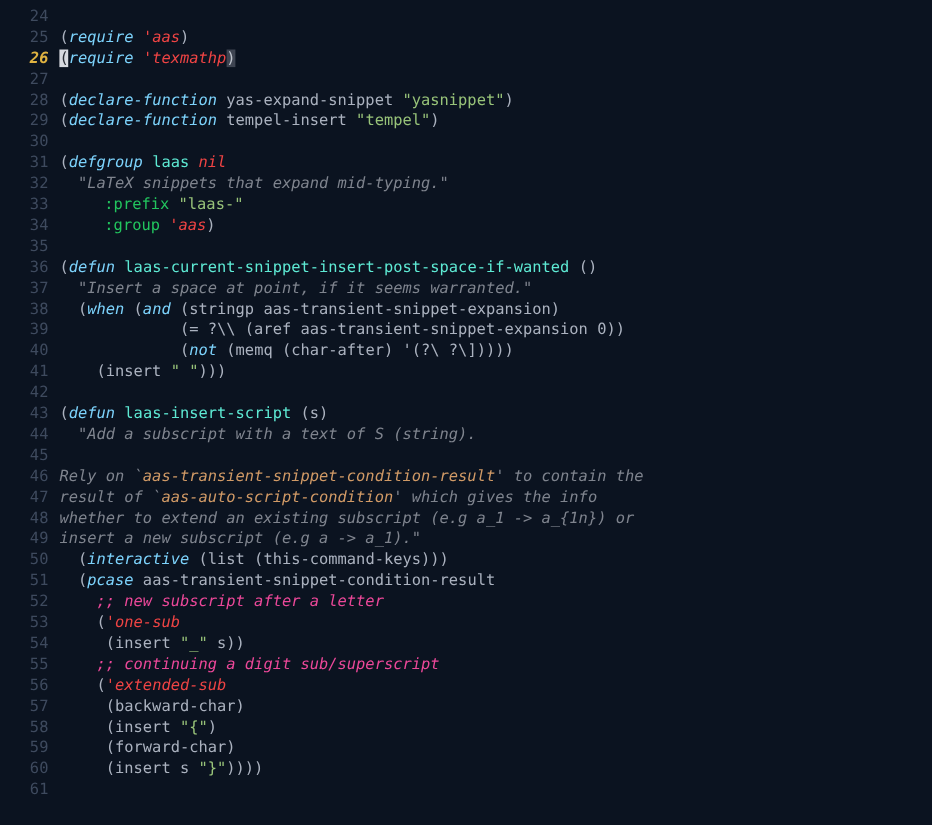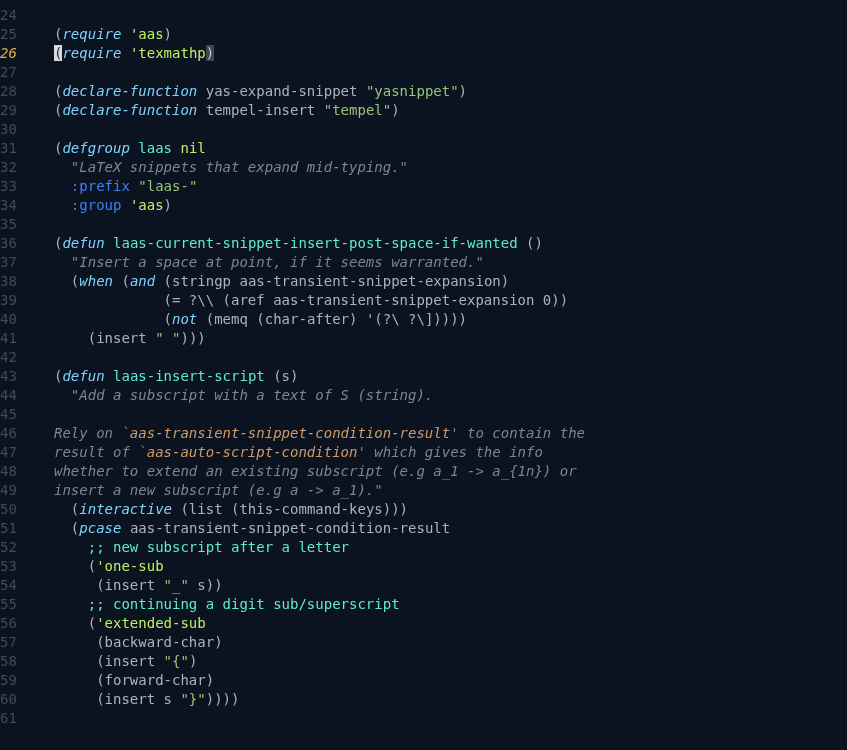--- a/index.html
+++ b/index.html
@@ -19,41 +19,42 @@
     flex-direction: column;
     padding-top: 6px;
     white-space: pre;
   }
   .line {
     display: flex;
     align-items: baseline;
   }
   .gutter {
     width: 44px;
+    text-align: right;
     color: #3e4a5e;
     padding-right: 10px;
     flex-shrink: 0;
     user-select: none;
   }
   .gutter.current {
     color: #e0b341;
     font-style: italic;
-    font-weight: normal;
+    font-weight: bold;
   }
   .code {
     flex: 1;
   }
   .kw   { color: #7dd3fc; font-style: italic; }        
   .fn   { color: #5eead4; }                             
-  .sym  { color: #bef264; }                             
+  .sym  { color: #ef4444; font-style: italic; }                             
   .str  { color: #98c379; }                             
   .doc  { color: #7f848e; font-style: italic; }         
-  .cmt  { color: #5eead4; }         
+  .cmt  { color: #ec4899; font-style: italic; }         
   .pn   { color: #abb2bf; }                             
   .hlp  { background: #d7dae0; color: #282c34; }        
   .cur  { background: #3e4451; }                        
-  .key  { color: #3b82f6; }                             
+  .key  { color: #22c55e; margin-left: 24px; }                             
   .ref  { color: #d19a66; font-style: italic; }         
 </style>
 </head>
 <body>
 
 <div class="editor" id="editor"><div class="line"><span class="gutter">24</span><span class="code"> </span></div><div class="line"><span class="gutter">25</span><span class="code"><span class="pn">(</span><span class="kw">require</span><span class="pn"> </span><span class="sym">'aas</span><span class="pn">)</span></span></div><div class="line"><span class="gutter current">26</span><span class="code"><span class="hlp">(</span><span class="kw">require</span><span class="pn"> </span><span class="sym">'texmathp</span><span class="cur">)</span></span></div><div class="line"><span class="gutter">27</span><span class="code"> </span></div><div class="line"><span class="gutter">28</span><span class="code"><span class="pn">(</span><span class="kw">declare-function</span><span class="pn"> yas-expand-snippet </span><span class="str">"yasnippet"</span><span class="pn">)</span></span></div><div class="line"><span class="gutter">29</span><span class="code"><span class="pn">(</span><span class="kw">declare-function</span><span class="pn"> tempel-insert </span><span class="str">"tempel"</span><span class="pn">)</span></span></div><div class="line"><span class="gutter">30</span><span class="code"> </span></div><div class="line"><span class="gutter">31</span><span class="code"><span class="pn">(</span><span class="kw">defgroup</span><span class="pn"> </span><span class="fn">laas</span><span class="pn"> </span><span class="sym">nil</span></span></div><div class="line"><span class="gutter">32</span><span class="code"><span class="pn">  </span><span class="doc">"LaTeX snippets that expand mid-typing."</span></span></div><div class="line"><span class="gutter">33</span><span class="code"><span class="pn">  </span><span class="key">:prefix</span><span class="pn"> </span><span class="str">"laas-"</span></span></div><div class="line"><span class="gutter">34</span><span class="code"><span class="pn">  </span><span class="key">:group</span><span class="pn"> </span><span class="sym">'aas</span><span class="pn">)</span></span></div><div class="line"><span class="gutter">35</span><span class="code"> </span></div><div class="line"><span class="gutter">36</span><span class="code"><span class="pn">(</span><span class="kw">defun</span><span class="pn"> </span><span class="fn">laas-current-snippet-insert-post-space-if-wanted</span><span class="pn"> ()</span></span></div><div class="line"><span class="gutter">37</span><span class="code"><span class="pn">  </span><span class="doc">"Insert a space at point, if it seems warranted."</span></span></div><div class="line"><span class="gutter">38</span><span class="code"><span class="pn">  (</span><span class="kw">when</span><span class="pn"> (</span><span class="kw">and</span><span class="pn"> (stringp aas-transient-snippet-expansion)</span></span></div><div class="line"><span class="gutter">39</span><span class="code"><span class="pn">             (= ?\\ (aref aas-transient-snippet-expansion 0))</span></span></div><div class="line"><span class="gutter">40</span><span class="code"><span class="pn">             (</span><span class="kw">not</span><span class="pn"> (memq (char-after) '(?\ ?\]))))</span></span></div><div class="line"><span class="gutter">41</span><span class="code"><span class="pn">    (insert </span><span class="str">" "</span><span class="pn">)))</span></span></div><div class="line"><span class="gutter">42</span><span class="code"> </span></div><div class="line"><span class="gutter">43</span><span class="code"><span class="pn">(</span><span class="kw">defun</span><span class="pn"> </span><span class="fn">laas-insert-script</span><span class="pn"> (s)</span></span></div><div class="line"><span class="gutter">44</span><span class="code"><span class="pn">  </span><span class="doc">"Add a subscript with a text of S (string).</span></span></div><div class="line"><span class="gutter">45</span><span class="code"> </span></div><div class="line"><span class="gutter">46</span><span class="code"><span class="doc">Rely on `</span><span class="ref">aas-transient-snippet-condition-result</span><span class="doc">' to contain the</span></span></div><div class="line"><span class="gutter">47</span><span class="code"><span class="doc">result of `</span><span class="ref">aas-auto-script-condition</span><span class="doc">' which gives the info</span></span></div><div class="line"><span class="gutter">48</span><span class="code"><span class="doc">whether to extend an existing subscript (e.g a_1 -&gt; a_{1n}) or</span></span></div><div class="line"><span class="gutter">49</span><span class="code"><span class="doc">insert a new subscript (e.g a -&gt; a_1)."</span></span></div><div class="line"><span class="gutter">50</span><span class="code"><span class="pn">  (</span><span class="kw">interactive</span><span class="pn"> (list (this-command-keys)))</span></span></div><div class="line"><span class="gutter">51</span><span class="code"><span class="pn">  (</span><span class="kw">pcase</span><span class="pn"> aas-transient-snippet-condition-result</span></span></div><div class="line"><span class="gutter">52</span><span class="code"><span class="pn">    </span><span class="cmt">;; new subscript after a letter</span></span></div><div class="line"><span class="gutter">53</span><span class="code"><span class="pn">    (</span><span class="sym">'one-sub</span></span></div><div class="line"><span class="gutter">54</span><span class="code"><span class="pn">     (insert </span><span class="str">"_"</span><span class="pn"> s))</span></span></div><div class="line"><span class="gutter">55</span><span class="code"><span class="pn">    </span><span class="cmt">;; continuing a digit sub/superscript</span></span></div><div class="line"><span class="gutter">56</span><span class="code"><span class="pn">    (</span><span class="sym">'extended-sub</span></span></div><div class="line"><span class="gutter">57</span><span class="code"><span class="pn">     (backward-char)</span></span></div><div class="line"><span class="gutter">58</span><span class="code"><span class="pn">     (insert </span><span class="str">"{"</span><span class="pn">)</span></span></div><div class="line"><span class="gutter">59</span><span class="code"><span class="pn">     (forward-char)</span></span></div><div class="line"><span class="gutter">60</span><span class="code"><span class="pn">     (insert s </span><span class="str">"}"</span><span class="pn">))))</span></span></div><div class="line"><span class="gutter">61</span><span class="code"> </span></div></div>
 
 </body></html>

